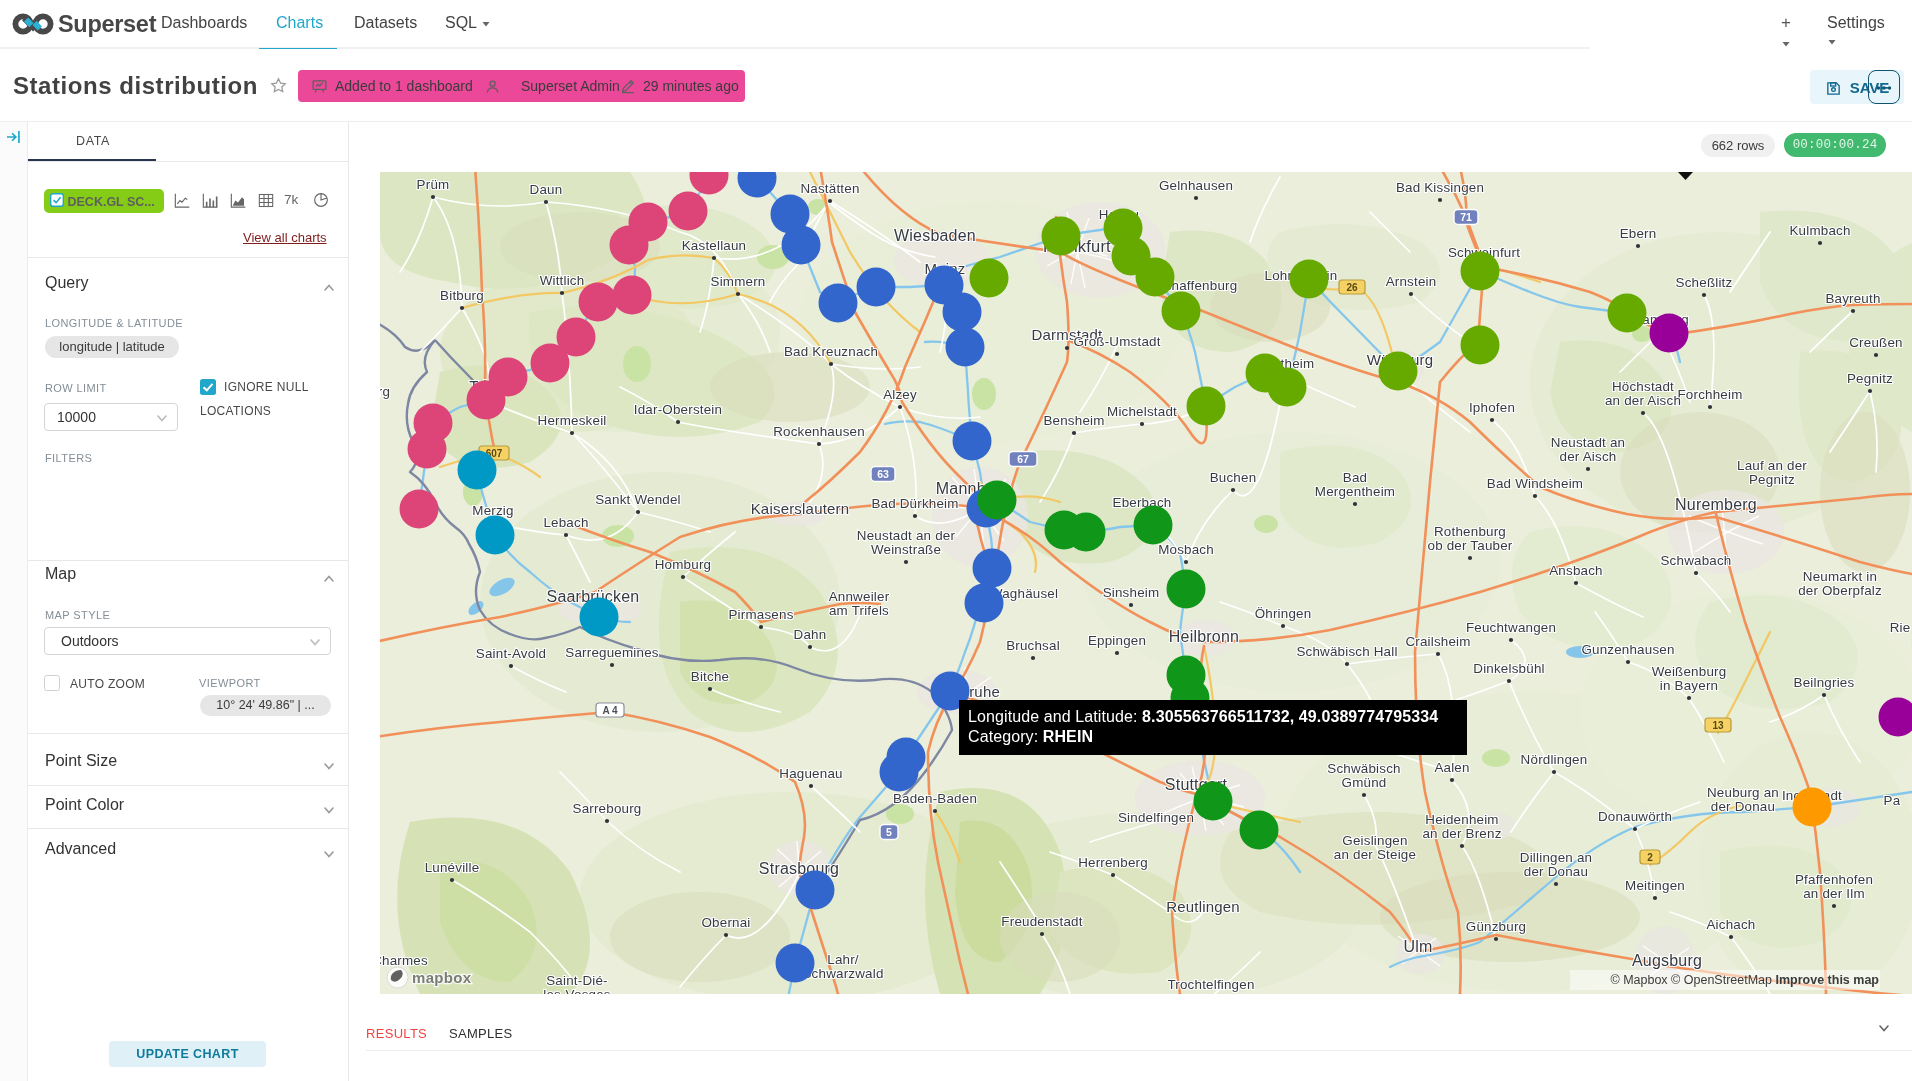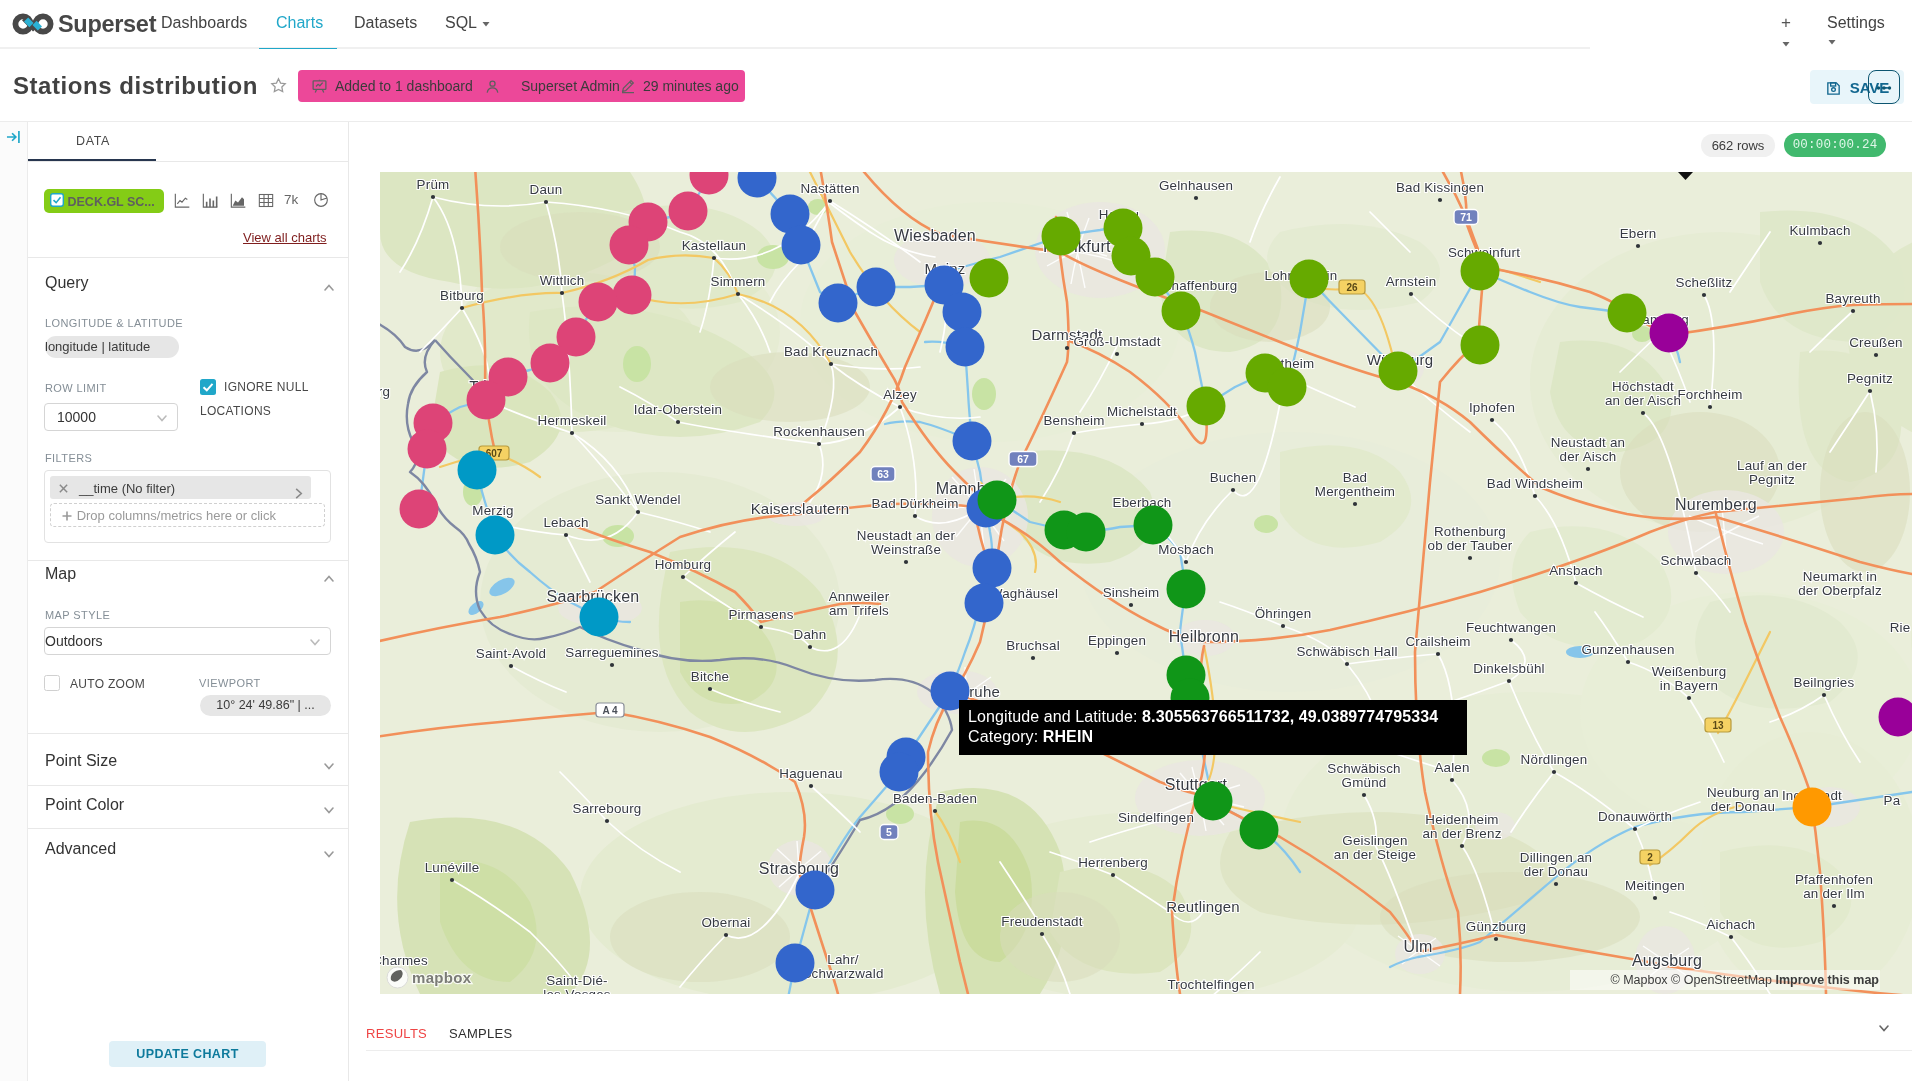--- a/index.html
+++ b/index.html
@@ -114,49 +114,39 @@
           <path d="M12,2.5 L12,12 L21,9"></path>
         </g>
       </svg></div>
 <div class="abs" style="left:215px;top:108px;font-size:13px;color:#7f1d1d;text-decoration:underline">View all charts</div>
 <div class="abs" style="left:0;top:135px;width:321px;height:1px;background:#e8e8e8"></div>
 <div class="abs" style="left:17px;top:152px;font-size:16px;color:#333">Query</div>
 <div class="abs" style="left:295px;top:156px"><svg width="12" height="12" viewBox="0 0 12 12" style="vertical-align:middle">
         <path d="M2,8 L6,3.5 L10,8" fill="none" stroke="#999" stroke-width="1.6" stroke-linecap="round"></path>
       </svg></div>
 <div class="abs" style="left:17px;top:195px;font-size:11px;color:#848e96;letter-spacing:.4px">LONGITUDE &amp; LATITUDE</div>
-<div class="abs" style="left:17px;top:214px;width:134px;height:22px;background:#e6e6e6;border-radius:11px;text-align:left;line-height:22px;font-size:13px;color:#3b3b3b">longitude | latitude</div>
+<div class="abs" style="left:17px;top:214px;width:134px;height:22px;background:#e6e6e6;border-radius:11px;text-align:center;line-height:22px;font-size:13px;color:#3b3b3b">longitude | latitude</div>
 <div class="abs" style="left:17px;top:260px;font-size:11px;color:#848e96;letter-spacing:.4px">ROW LIMIT</div>
 <div class="abs" style="left:172px;top:257px"><svg width="16" height="16" viewBox="0 0 16 16">
         <rect width="16" height="16" rx="2.5" fill="#20a7c9"></rect>
         <path d="M3.5,8.2 L6.8,11.3 L12.5,4.8" fill="none" stroke="#fff" stroke-width="2"></path>
       </svg></div>
 <div class="abs" style="left:196px;top:258px;font-size:12px;color:#484848;letter-spacing:.3px">IGNORE NULL</div>
 <div class="abs" style="left:172px;top:282px;font-size:12px;color:#484848;letter-spacing:.3px">LOCATIONS</div>
 <div class="abs" style="left:16px;top:281px;width:134px;height:28px;border:1px solid #d5d5d5;border-radius:4px;line-height:26px;padding-left:12px;font-size:14px;color:#333">10000<span style="position:absolute;right:9px;top:0"><svg width="12" height="12" viewBox="0 0 12 12" style="vertical-align:middle">
           <path d="M2,4 L6,8.5 L10,4" fill="none" stroke="#bbb" stroke-width="1.6" stroke-linecap="round"></path>
         </svg></span></div>
 <div class="abs" style="left:17px;top:330px;font-size:11px;color:#848e96;letter-spacing:.4px">FILTERS</div>
-<div class="abs" style="left:16px;top:348px;width:287px;height:73px;border:1px solid #e2e2e2;border-radius:4px">
-<div class="abs" style="left:5px;top:5px;width:261px;height:23px;background:#e6e6e6;border-radius:3px;line-height:23px;font-size:13px;color:#3b3b3b"><span style="margin-left:8px"><svg width="11" height="11" viewBox="0 0 12 12" style="vertical-align:middle">
-            <path d="M2,2 L10,10 M10,2 L2,10" stroke="#8a8a8a" stroke-width="1.6"></path>
-          </svg></span><span style="margin-left:10px;vertical-align:middle">__time (No filter)</span><span style="position:absolute;right:7px;top:5px"><svg width="11" height="13" viewBox="0 0 10 14" style="vertical-align:middle">
-            <path d="M2.5,2 L8,7 L2.5,12" fill="none" stroke="#8a8a8a" stroke-width="1.7"></path>
-          </svg></span></div>
-<div class="abs" style="left:5px;top:32px;width:275px;height:24px;border:1.5px dashed #d0d0d0;border-radius:4px;line-height:22px;font-size:13px;color:#9a9a9a;padding-left:10px"><svg width="12" height="12" viewBox="0 0 12 12" style="vertical-align:middle">
-          <path d="M6,1.5 L6,10.5 M1.5,6 L10.5,6" stroke="#9a9a9a" stroke-width="1.6"></path>
-        </svg> <span style="vertical-align:middle">Drop columns/metrics here or click</span></div>
-</div>
 <div class="abs" style="left:0;top:438px;width:321px;height:1px;background:#e8e8e8"></div>
 <div class="abs" style="left:17px;top:443px;font-size:16px;color:#333">Map</div>
 <div class="abs" style="left:295px;top:447px"><svg width="12" height="12" viewBox="0 0 12 12" style="vertical-align:middle">
         <path d="M2,8 L6,3.5 L10,8" fill="none" stroke="#999" stroke-width="1.6" stroke-linecap="round"></path>
       </svg></div>
 <div class="abs" style="left:17px;top:487px;font-size:11px;color:#848e96;letter-spacing:.4px">MAP STYLE</div>
-<div class="abs" style="left:16px;top:505px;width:287px;height:28px;border:1px solid #d5d5d5;border-radius:4px;line-height:26px;padding-left:0;font-size:14px;color:#333">Outdoors<span style="position:absolute;right:9px;top:0"><svg width="12" height="12" viewBox="0 0 12 12" style="vertical-align:middle">
+<div class="abs" style="left:16px;top:505px;width:287px;height:28px;border:1px solid #d5d5d5;border-radius:4px;line-height:26px;padding-left:16px;font-size:14px;color:#333">Outdoors<span style="position:absolute;right:9px;top:0"><svg width="12" height="12" viewBox="0 0 12 12" style="vertical-align:middle">
           <path d="M2,4 L6,8.5 L10,4" fill="none" stroke="#bbb" stroke-width="1.6" stroke-linecap="round"></path>
         </svg></span></div>
 <div class="abs" style="left:16px;top:553px;width:16px;height:16px;border:1.5px solid #d0d0d0;border-radius:2.5px"></div>
 <div class="abs" style="left:42px;top:555px;font-size:12px;color:#484848;letter-spacing:.3px">AUTO ZOOM</div>
 <div class="abs" style="left:171px;top:555px;font-size:11px;color:#848e96;letter-spacing:.4px">VIEWPORT</div>
 <div class="abs" style="left:172px;top:573px;width:131px;height:21px;background:#e6e6e6;border-radius:11px;text-align:center;line-height:21px;font-size:12.5px;color:#3b3b3b">10° 24' 49.86" | ...</div>
 <div class="abs" style="left:0;top:611px;width:321px;height:1px;background:#e8e8e8"></div>
 <div class="abs" style="left:17px;top:630px;font-size:16px;color:#333">Point Size</div>
 <div class="abs" style="left:295px;top:634px"><svg width="12" height="12" viewBox="0 0 12 12" style="vertical-align:middle">
         <path d="M2,4 L6,8.5 L10,4" fill="none" stroke="#999" stroke-width="1.6" stroke-linecap="round"></path>

